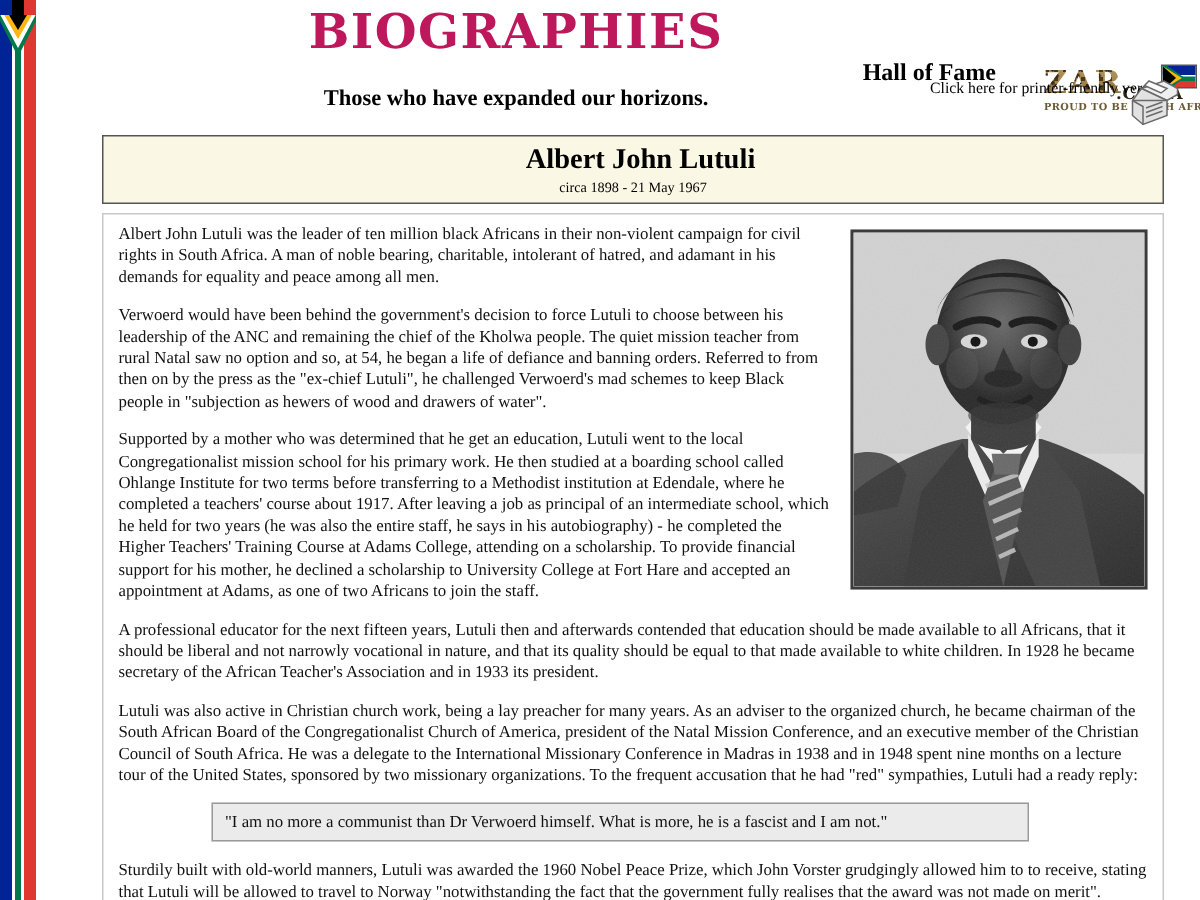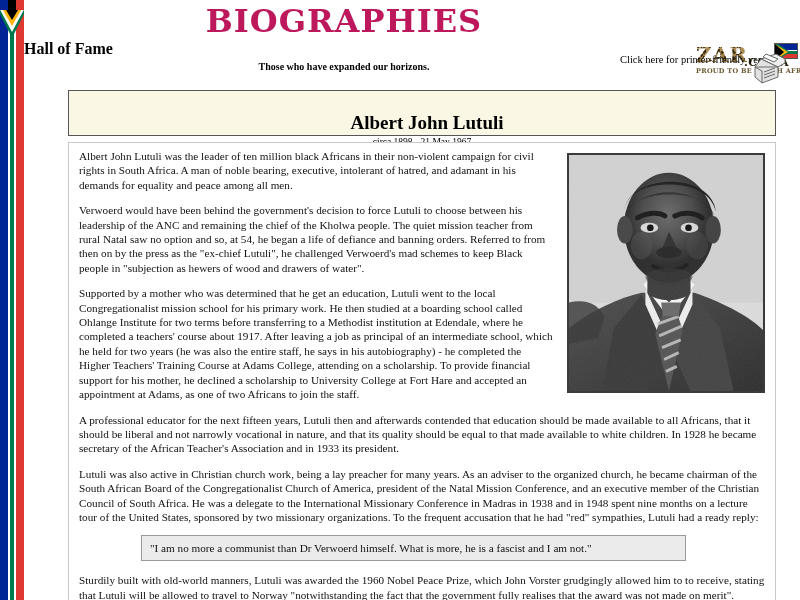--- a/index.html
+++ b/index.html
@@ -60,30 +60,30 @@
     position: absolute; left: 0; top: 2px; width: 640px;
     text-align: center;
     font-family: "DejaVu Serif", "Liberation Serif", serif;
     font-weight: bold;
     font-size: 32px;
     letter-spacing: 1px;
     color: #be185d;
   }
   #hall-of-fame {
     position: absolute; left: 0; top: 40px; width: 640px;
-    text-align: left;
+    text-align: right;
     font-weight: bold;
     font-size: 16px;
     color: #000;
   }
   #tagline {
     position: absolute; left: 0; top: 60px; width: 640px;
     text-align: center;
     font-weight: bold;
-    font-size: 10px;
+    font-size: 15px;
     line-height: 13px;
     color: #000;
   }
 
   
   #zar-logo { position: absolute; left: 672px; top: 6px; width: 104px; height: 34px; margin-top: 36px; }
   #zar-word {
     position: absolute; left: 0; top: 0;
     font-family: "DejaVu Serif", serif;
     font-weight: bold;
@@ -148,21 +148,21 @@
 
   
   #title-card {
     position: absolute; left: 68px; top: 90px;
     width: 708px; height: 46px;
     background: #FAF7E4;
     border: 1px solid #555555;
     text-align: center;
   }
   #bio-name {
-    margin-top: 21px;
+    margin-top: 5px;
     font-weight: bold;
     font-size: 19px;
     color: #000;
     font-family: "Liberation Serif", "DejaVu Serif", serif;
     padding-left: 10px;
   }
   #bio-dates {
     margin-top: 3px;
     font-size: 9.5px;
     color: #000;
@@ -351,21 +351,21 @@
 
       <ellipse cx="74" cy="92" rx="11" ry="14" fill="#5e5e5e" opacity="0.35"></ellipse>
       <ellipse cx="131" cy="92" rx="11" ry="14" fill="#5e5e5e" opacity="0.3"></ellipse>
 
       <path d="M0 150 C18 146 30 152 36 164 L30 186 L0 192 Z" fill="#3a3a3a" opacity="0.85"></path>
 
       <rect x="0" y="0" width="198" height="240" filter="url(#grain)" fill="none" opacity="0.5"></rect>
     </svg>
   </div>
 
-  <p class="para">Albert John Lutuli was the leader of ten million black Africans in their non-violent campaign for civil rights in South Africa. A man of noble bearing, executive, intolerant of hatred, and adamant in his demands for equality and peace among all men.</p>
+  <p class="para">Albert John Lutuli was the leader of ten million black Africans in their non-violent campaign for civil rights in South Africa. A man of noble bearing, charitable, intolerant of hatred, and adamant in his demands for equality and peace among all men.</p>
   <p class="para">Verwoerd would have been behind the government's decision to force Lutuli to choose between his leadership of the ANC and remaining the chief of the Kholwa people. The quiet mission teacher from rural Natal saw no option and so, at 54, he began a life of defiance and banning orders. Referred to from then on by the press as the "ex-chief Lutuli", he challenged Verwoerd's mad schemes to keep Black people in "subjection as hewers of wood and drawers of water".</p>
   <p class="para">Supported by a mother who was determined that he get an education, Lutuli went to the local Congregationalist mission school for his primary work. He then studied at a boarding school called Ohlange Institute for two terms before transferring to a Methodist institution at Edendale, where he completed a teachers' course about 1917. After leaving a job as principal of an intermediate school, which he held for two years (he was also the entire staff, he says in his autobiography) - he completed the Higher Teachers' Training Course at Adams College, attending on a scholarship. To provide financial support for his mother, he declined a scholarship to University College at Fort Hare and accepted an appointment at Adams, as one of two Africans to join the staff.</p>
   <p class="para">A professional educator for the next fifteen years, Lutuli then and afterwards contended that education should be made available to all Africans, that it should be liberal and not narrowly vocational in nature, and that its quality should be equal to that made available to white children. In 1928 he became secretary of the African Teacher's Association and in 1933 its president.</p>
   <p class="para">Lutuli was also active in Christian church work, being a lay preacher for many years. As an adviser to the organized church, he became chairman of the South African Board of the Congregationalist Church of America, president of the Natal Mission Conference, and an executive member of the Christian Council of South Africa. He was a delegate to the International Missionary Conference in Madras in 1938 and in 1948 spent nine months on a lecture tour of the United States, sponsored by two missionary organizations. To the frequent accusation that he had "red" sympathies, Lutuli had a ready reply:</p>
 
   <div id="quote-box">"I am no more a communist than Dr Verwoerd himself.  What is more, he is a fascist and I am not."</div>
 
   <p class="para">Sturdily built with old-world manners, Lutuli was awarded the 1960 Nobel Peace Prize, which John Vorster grudgingly allowed him to to receive, stating that Lutuli will be allowed to travel to Norway "notwithstanding the fact that the government fully realises that the award was not made on merit".</p>
 
 </div>

